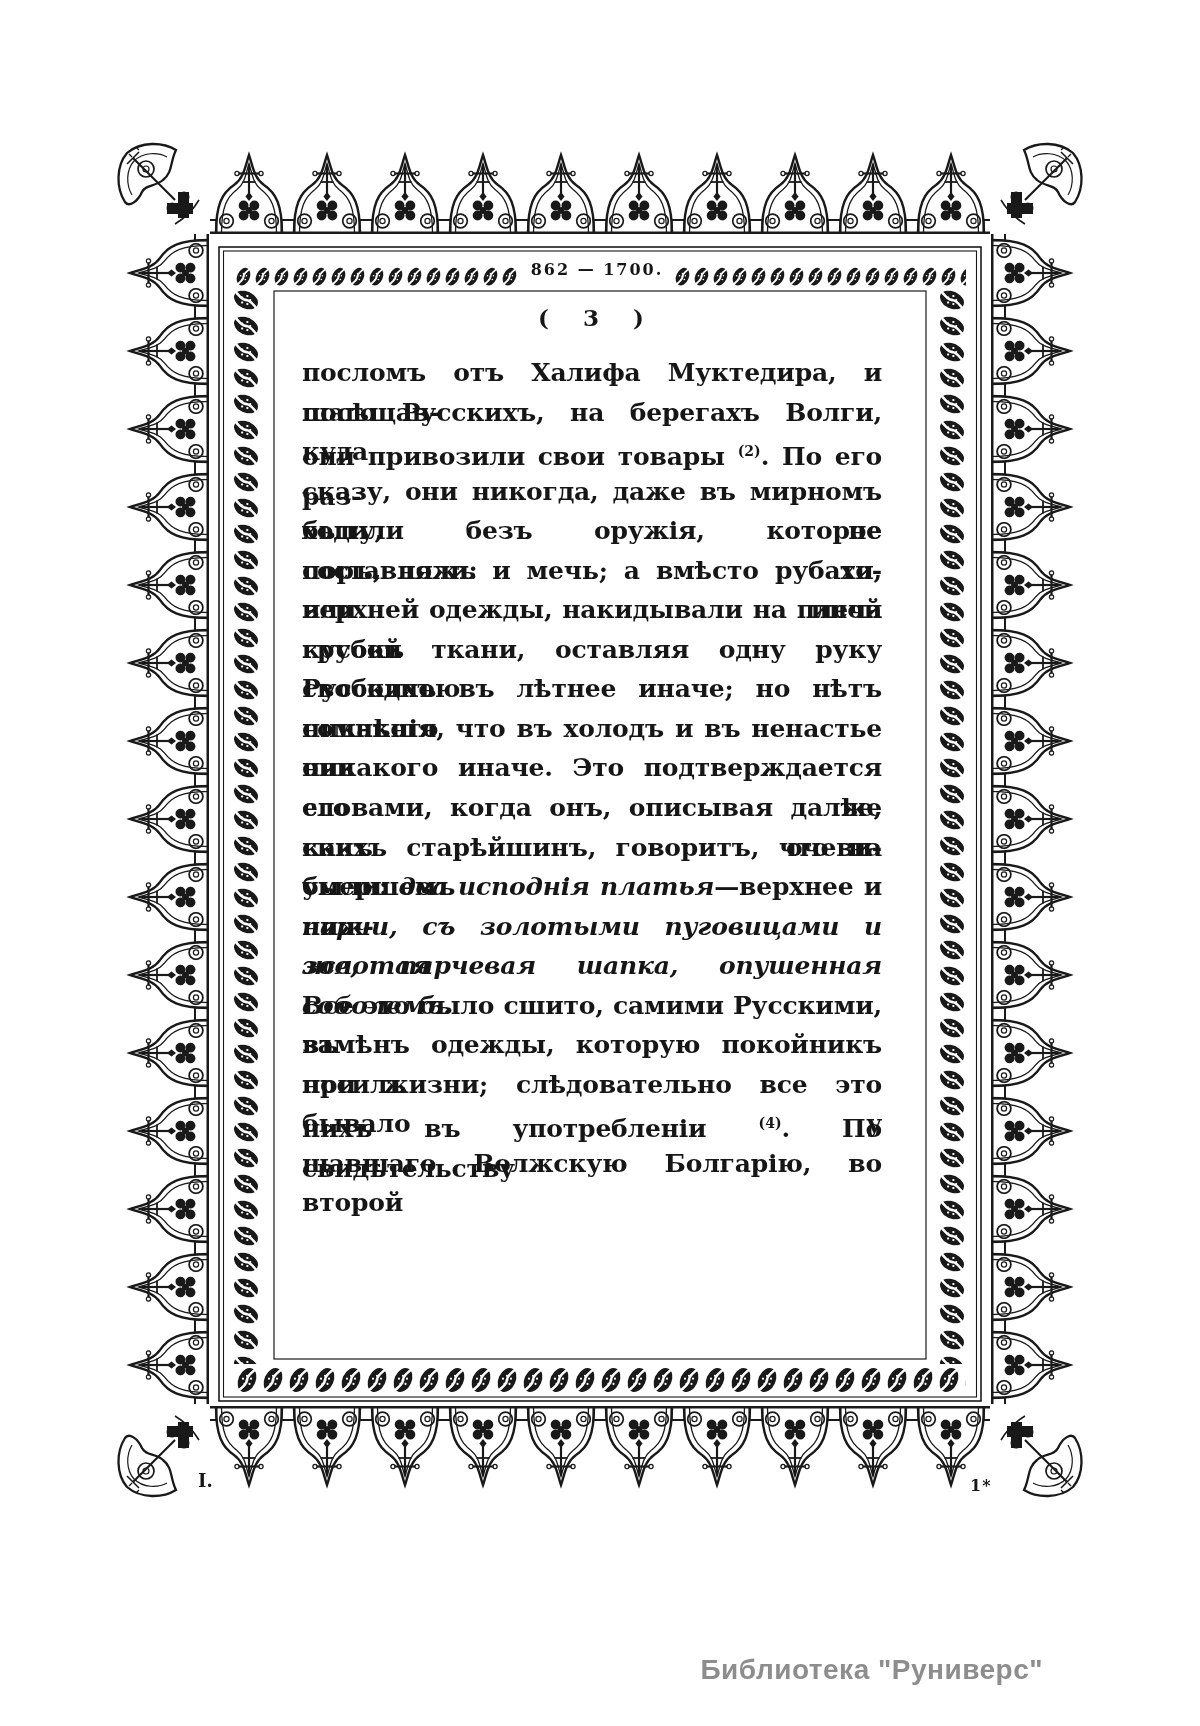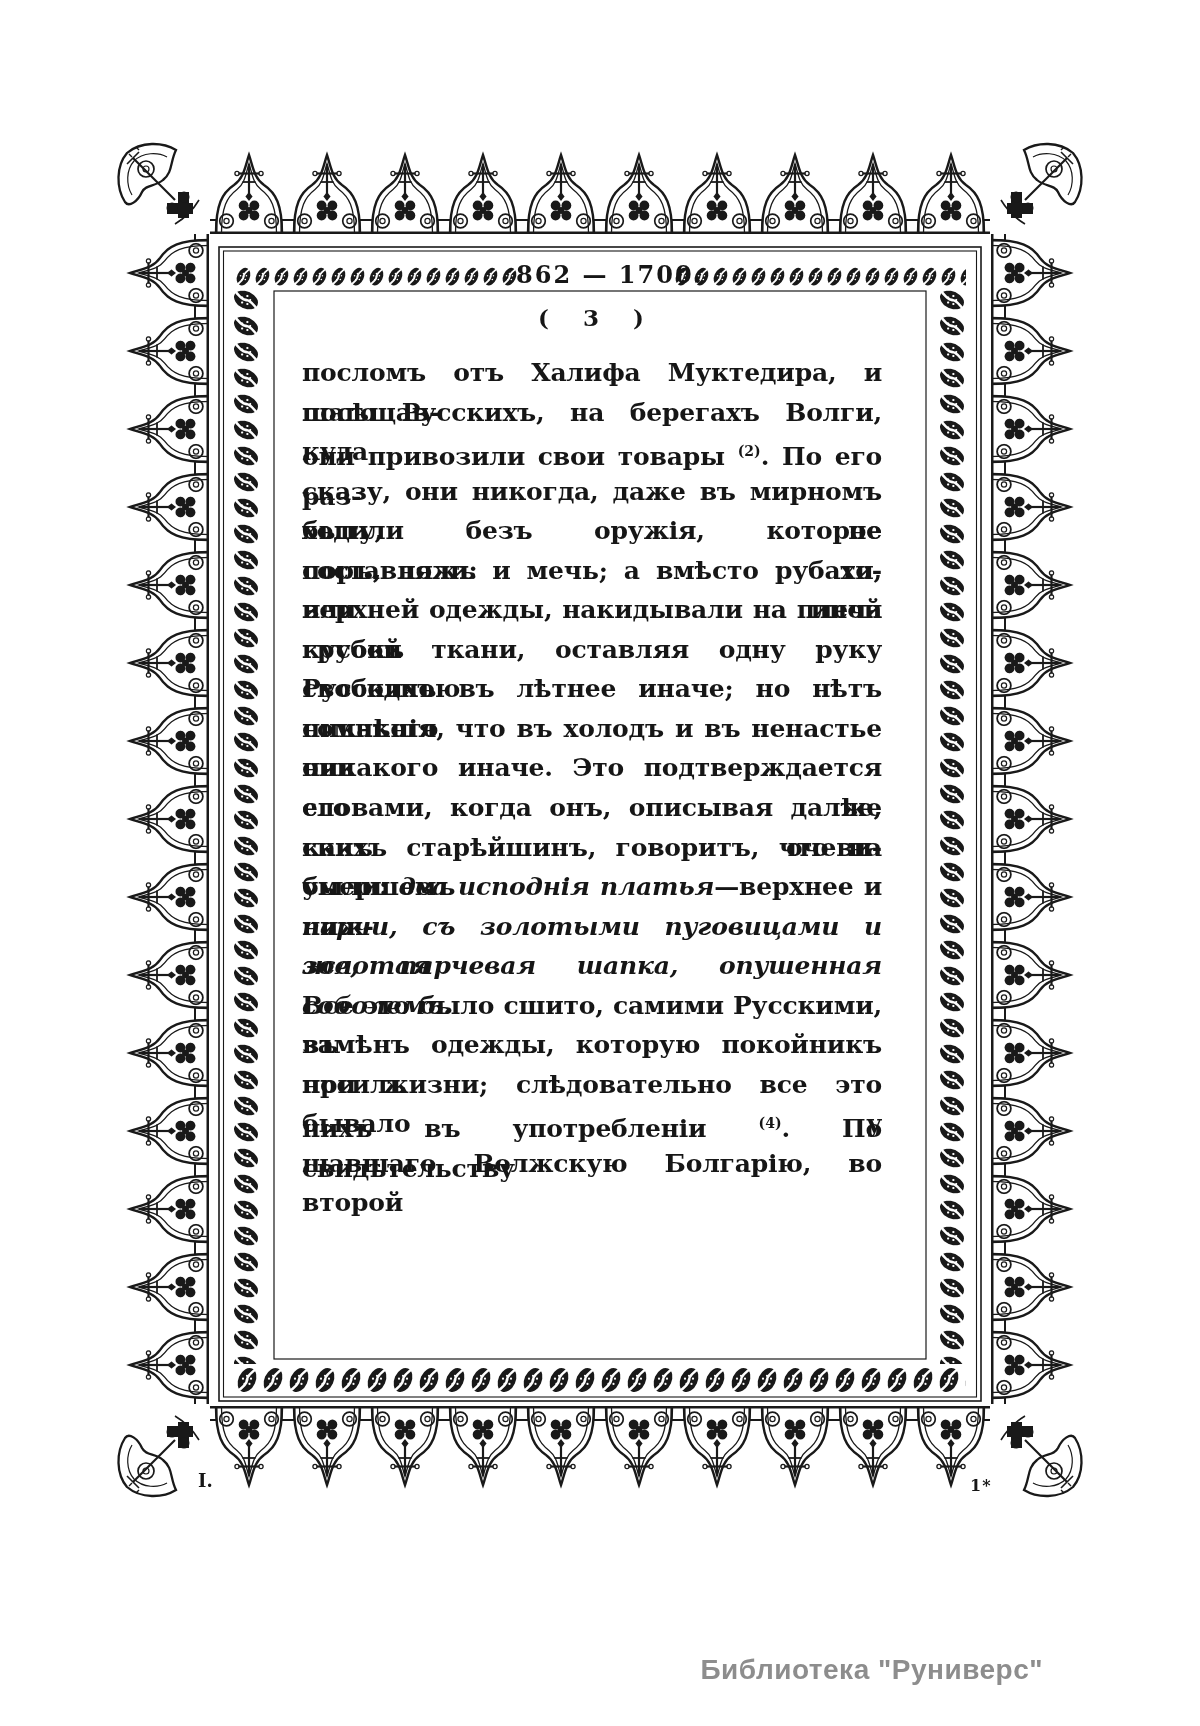--- a/index.html
+++ b/index.html
@@ -3,21 +3,21 @@
 <meta charset="utf-8">
 <style>
   html,body{margin:0;padding:0;background:#ffffff;}
   .page{
     position:relative;width:1200px;height:1726px;background:#ffffff;
     font-family:"DejaVu Serif", serif;color:#161616;overflow:hidden;
   }
   .frame{position:absolute;left:0;top:0;}
   .header-years{
     position:absolute;left:516px;top:260px;width:162px;height:26px;
-    text-align:center;font-size:24px;font-weight:bold;letter-spacing:2px;
+    text-align:center;font-size:16px;font-weight:bold;letter-spacing:2px;
     white-space:nowrap;
   }
   .page-number{
     position:absolute;left:302px;top:304px;width:580px;
     text-align:center;font-size:23px;font-weight:bold;
     word-spacing:22px;letter-spacing:2px;
   }
   .body-text{position:absolute;left:302px;top:353px;width:580px;}
   .line{
     height:39.55px;line-height:39.55px;font-size:25px;font-weight:bold;

